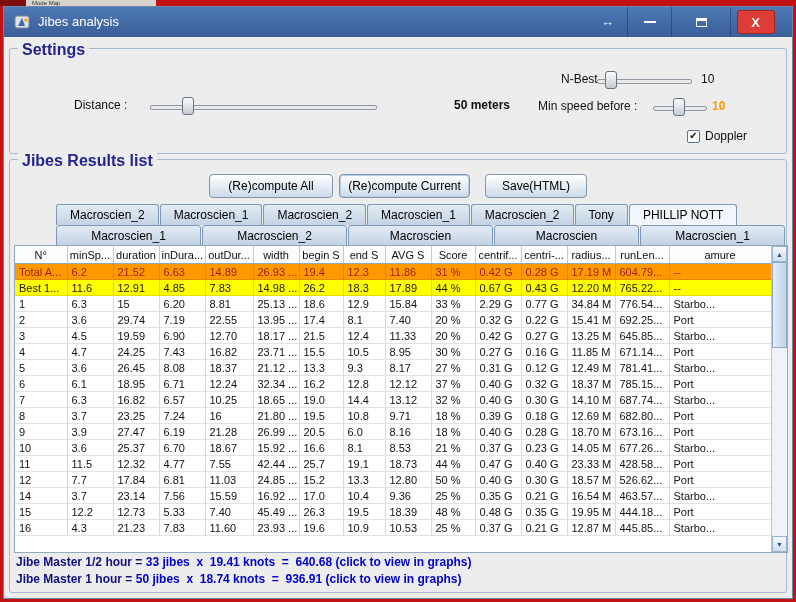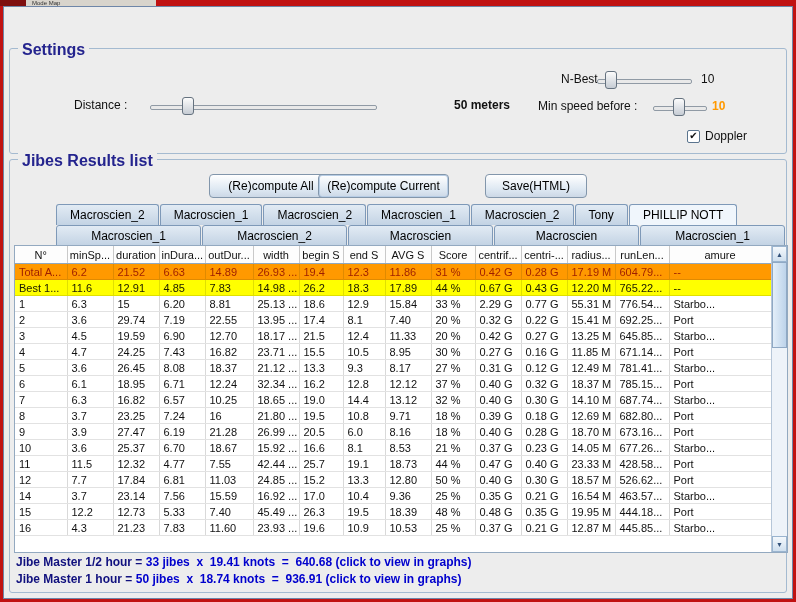--- a/index.html
+++ b/index.html
@@ -51,21 +51,21 @@
   .nbest-value{left:691px;top:23px;}
   .minspeed-label{left:528px;top:50px;}
   .minspeed-value{left:702px;top:50px;color:#ff9900;font-weight:bold;}
 
   .checkbox-row{position:absolute;left:677px;top:80px;display:flex;align-items:center;gap:5px;}
   .checkbox{width:13px;height:13px;background:#ffffff;border:1px solid #5a748e;border-radius:2px;display:flex;align-items:center;justify-content:center;font-size:10px;line-height:10px;color:#111;box-sizing:border-box;}
 
   
   .btn{position:absolute;height:24px;background:linear-gradient(#ffffff,#dbe6f1 70%,#ccd8e6);border:1px solid #8296ab;border-radius:4px;font-size:12px;color:#000;display:flex;align-items:center;justify-content:center;box-sizing:border-box;text-align:center;}
   .btn-all{left:199px;top:14px;width:124px;}
-  .btn-current{left:308px;top:14px;width:131px;box-shadow:inset 0 0 0 1px #b7cde5;}
+  .btn-current{left:329px;top:14px;width:131px;box-shadow:inset 0 0 0 1px #b7cde5;}
   .btn-save{left:475px;top:14px;width:102px;}
 
   
   .tabs{position:absolute;left:2px;top:44px;width:774px;}
   .tab-row{display:flex;height:21px;padding-left:44px;}
   .tab{box-sizing:border-box;height:21px;line-height:20px;padding:0 13px;font-size:12px;color:#000;background:linear-gradient(#e2ebf4,#c3d3e4);border:1px solid #7e99b8;border-bottom:none;border-radius:3px 3px 0 0;margin-right:1px;white-space:nowrap;overflow:hidden;}
   .tab-selected{background:#f0f6fc;}
   #tab-row-1 .tab{flex:1;text-align:center;border-bottom:1px solid #7e99b8;}
 
   
@@ -98,20 +98,40 @@
 
   <div class="top-strip">
     <div class="strip-corner"></div>
     <div class="strip-menu">
       <span class="strip-text">Mode  Map</span>
     </div>
   </div>
 
   <div class="window">
 
+    <div class="titlebar">
+      <span class="app-icon">
+        <svg width="16" height="16" viewBox="0 0 16 16">
+          <rect x="1" y="2" width="14" height="12" rx="2" fill="#dfe3e8" stroke="#7a8794"></rect>
+          <polygon points="4,12 8,4 11,12" fill="#3f66a8"></polygon>
+          <circle cx="12" cy="6" r="1.6" fill="#ff9900"></circle>
+        </svg>
+      </span>
+      <span class="tb-title">Jibes analysis</span>
+      <span class="resize-glyph">↔</span>
+      <div class="tb-btn btn-min">
+        <span class="min-glyph"></span>
+      </div>
+      <div class="tb-btn btn-max">
+        <span class="max-glyph"></span>
+      </div>
+      <div class="tb-btn btn-close">
+        <span class="close-pad">X</span>
+      </div>
+    </div>
 
     <div class="groupbox settings">
       <span class="group-title">Settings</span>
 
       <span class="lbl distance-label">Distance :</span>
       <div class="slider-track distance-track"></div>
       <div class="slider-thumb distance-thumb"></div>
       <span class="lbl distance-value">50 meters</span>
 
       <span class="lbl nbest-label">N-Best</span>
@@ -238,21 +258,21 @@
                   <td>15</td>
                   <td>6.20</td>
                   <td>8.81</td>
                   <td>25.13 ...</td>
                   <td>18.6</td>
                   <td>12.9</td>
                   <td>15.84</td>
                   <td>33 %</td>
                   <td>2.29 G</td>
                   <td>0.77 G</td>
-                  <td>55.31 M</td>
+                  <td>34.84 M</td>
                   <td>776.54...</td>
                   <td>Starbo...</td>
                 </tr>
                 <tr>
                   <td>2</td>
                   <td>3.6</td>
                   <td>29.74</td>
                   <td>7.19</td>
                   <td>22.55</td>
                   <td>13.95 ...</td>

